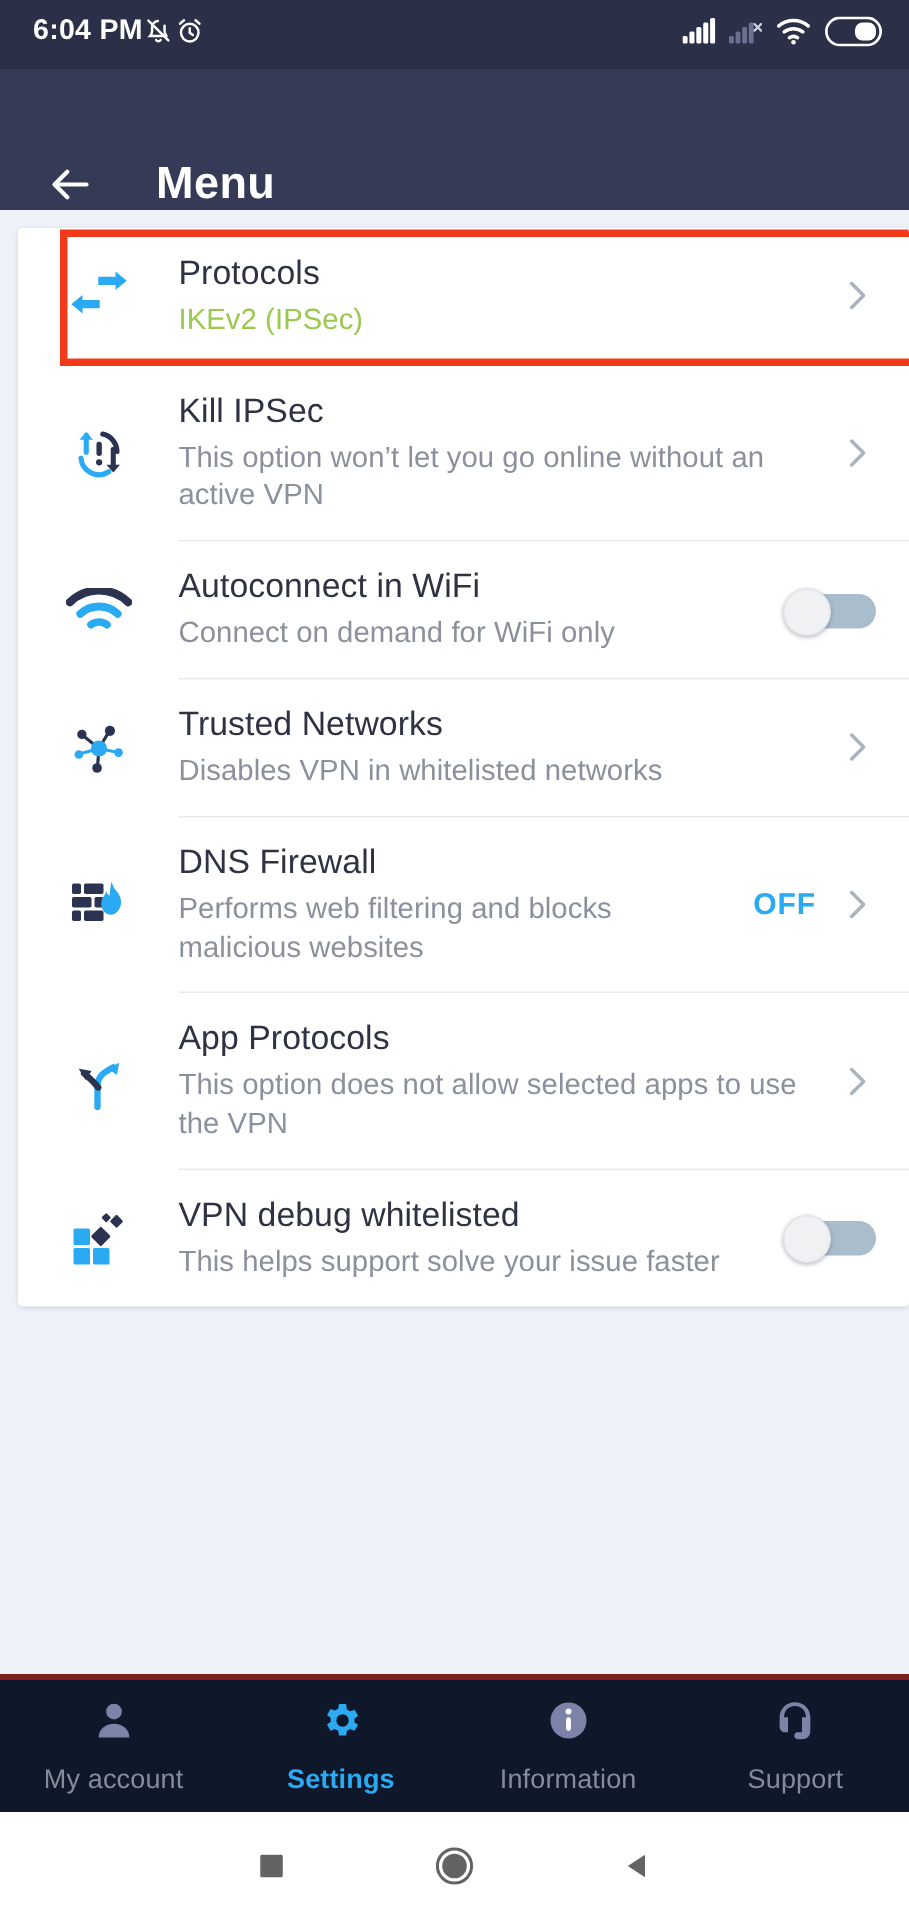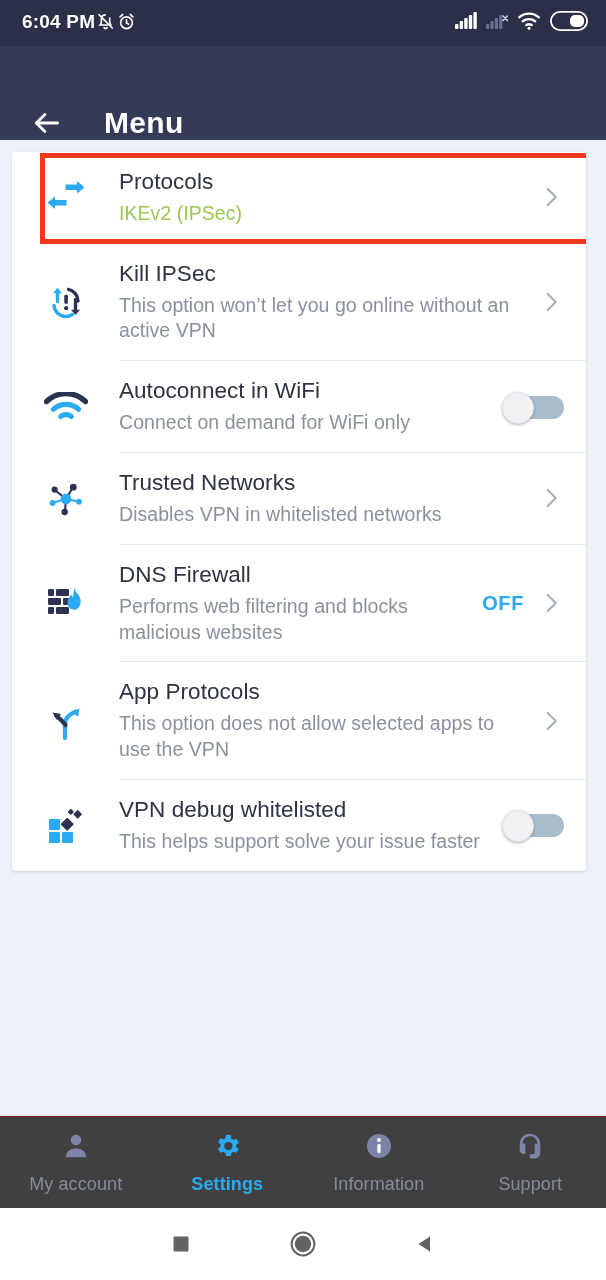--- a/index.html
+++ b/index.html
@@ -36,21 +36,21 @@
     padding:0 30px;
     gap:40px;
   }
   .back-btn { width:34px; height:34px; display:flex; align-items:center; justify-content:center; cursor:pointer; }
   .appbar-title { color:#ffffff; font-size:30px; font-weight:bold; letter-spacing:.3px; }
 
   
   .content {
     flex:1 1 auto;
     background:#eef1f8;
-    padding:12px 20px 0 12px;
+    padding:12px 0 0 12px;
     overflow:hidden;
   }
 
   .card {
     background:#ffffff;
     border-radius:3px;
     box-shadow:0 1px 3px rgba(50,60,90,.16);
     overflow:hidden;
   }
 
@@ -115,22 +115,22 @@
     content:"";
     position:absolute;
     left:28px; right:-6px; top:1px; bottom:-1px;
     border:5px solid #f23a1a;
     pointer-events:none;
   }
 
   
   .tabbar {
     flex:0 0 92px; height:92px;
-    background:#404040;
-    border-top:1px solid #7f1d1d;
+    background:#0f172a;
+    border-top:4px solid #7f1d1d;
     display:flex;
   }
   .tab {
     flex:1 1 0;
     display:flex; flex-direction:column;
     align-items:center; justify-content:center;
     gap:9px; cursor:pointer;
   }
   .tab-label { font-size:18px; color:#868b99; letter-spacing:.1px; }
   .tab.active .tab-label { color:#29aaf2; font-weight:bold; }

